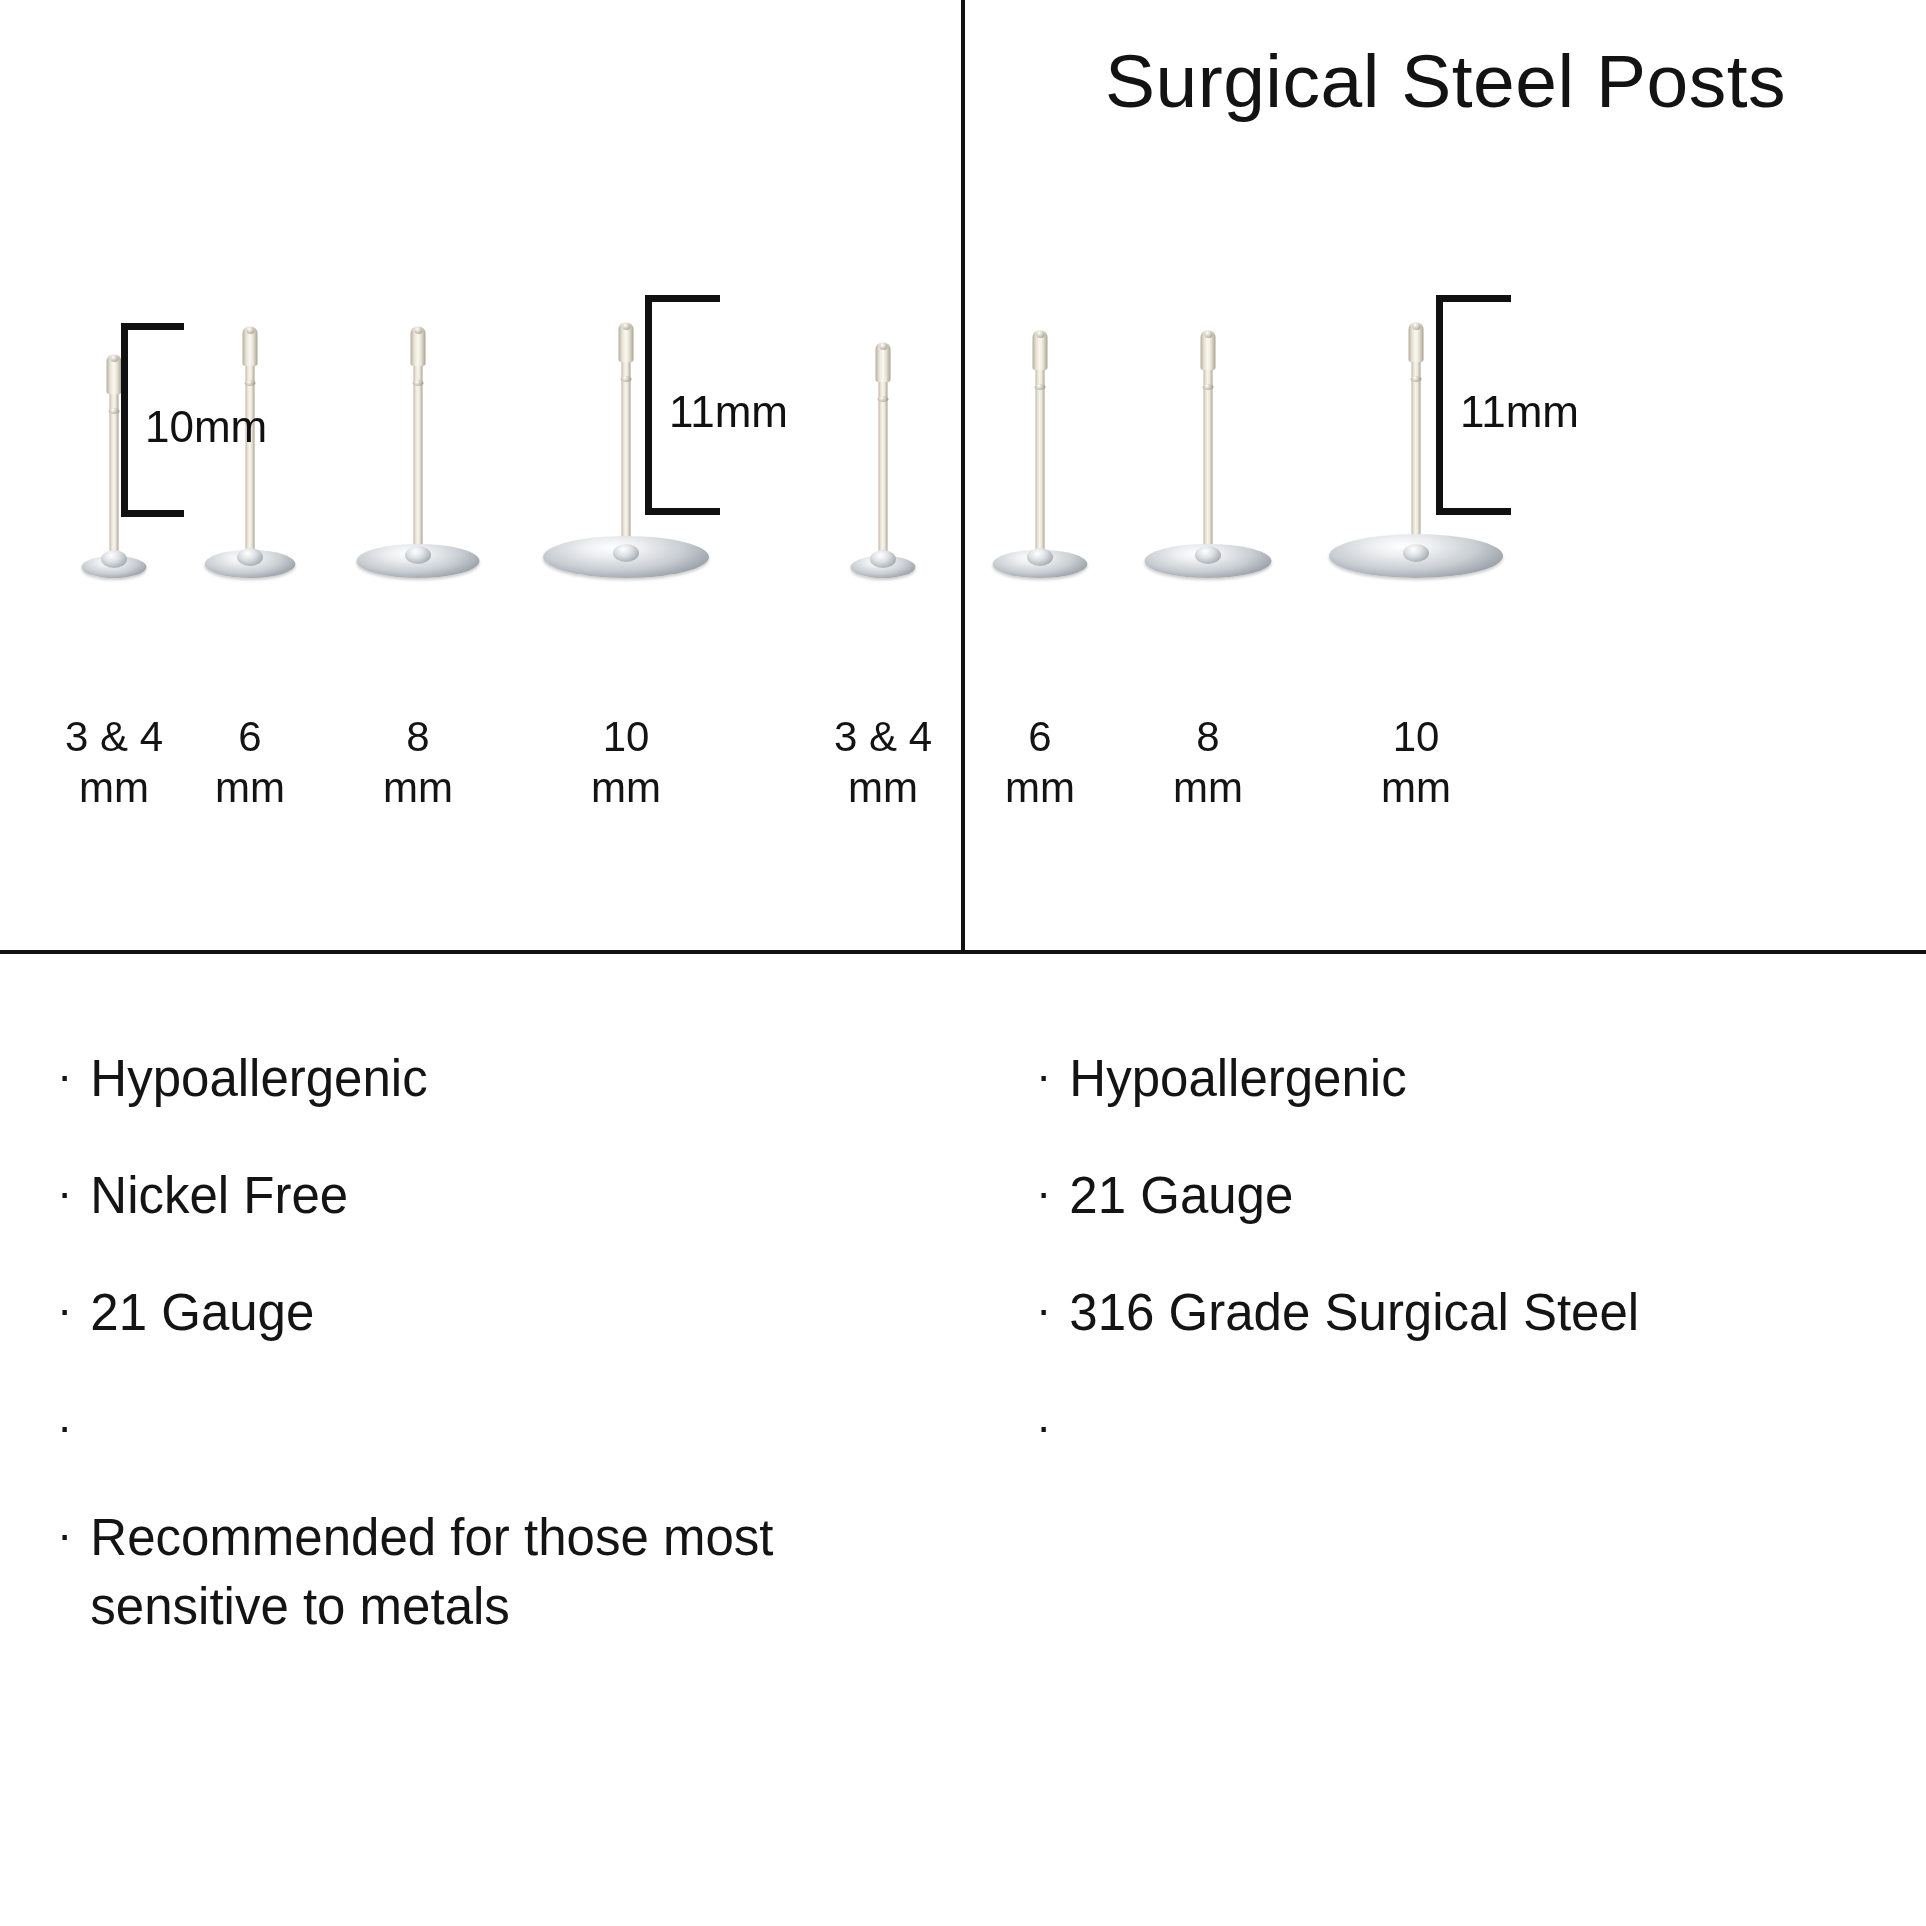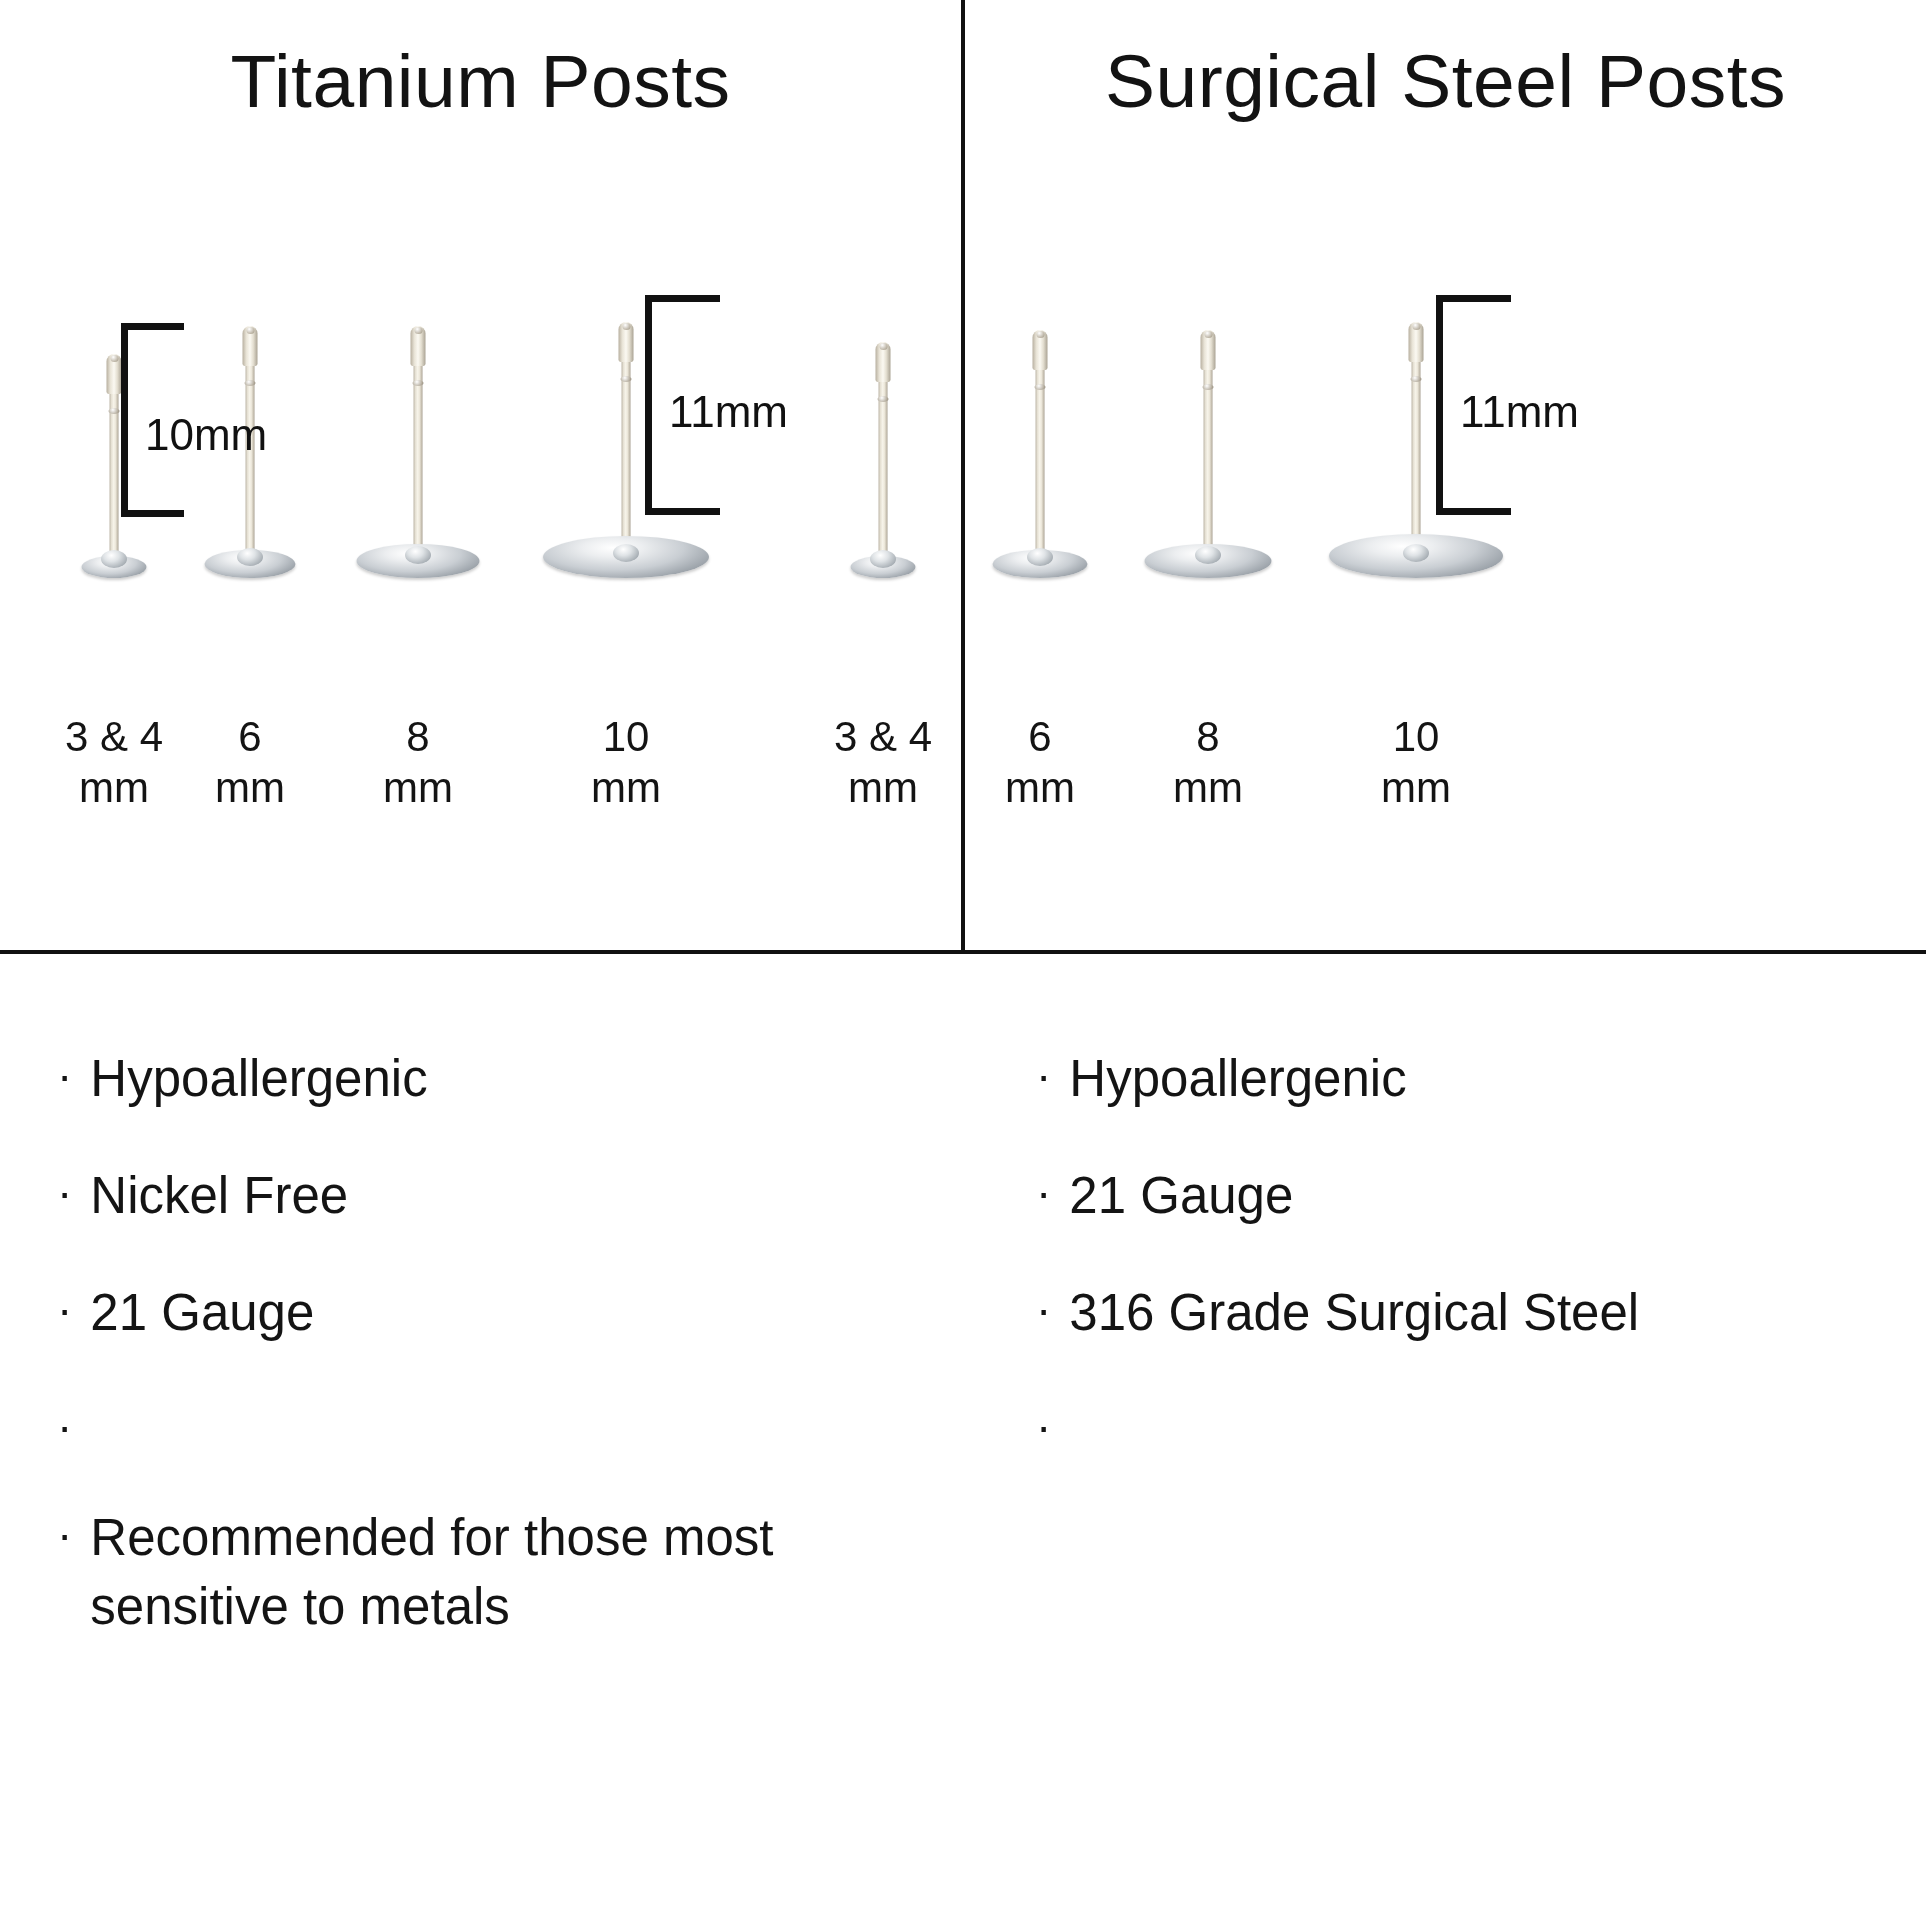--- a/index.html
+++ b/index.html
@@ -209,21 +209,20 @@
 </style>
 </head>
 <body>
 
 <div id="page">
 
   <div class="divider-v"></div>
   <div class="divider-h"></div>
 
   <div class="panel-top left">
-    <div class="panel-title">Titanium Posts</div>
 
     <div class="posts-row">
 
       <div class="post" style="left:114px;">
         <div class="stem" style="height:198px;"></div>
         <div class="tip" style="bottom:190px;"></div>
         <div class="notch" style="bottom:170px;"></div>
         <div class="disc" style="width:65px;height:22px;"></div>
         <div class="hub" style="bottom:16px;"></div>
       </div>
@@ -250,21 +249,21 @@
         <div class="notch" style="bottom:202px;"></div>
         <div class="disc" style="width:166px;height:42px;"></div>
         <div class="hub" style="bottom:22px;"></div>
       </div>
     </div>
 
     <div class="bracket" style="left:121px; top:323px; width:198px; height:198px;">
       <div class="cap" style="left:0; top:0; width:63px;"></div>
       <div class="rule" style="left:0; top:0; height:194px;"></div>
       <div class="cap" style="left:0; top:187px; width:63px;"></div>
-      <div class="bracket-label" style="left:24px; top:79px;margin-top:8px;">10mm</div>
+      <div class="bracket-label" style="left:24px; top:79px;">10mm</div>
     </div>
 
     <div class="bracket" style="left:645px; top:295px; width:198px; height:228px;">
       <div class="cap" style="left:0; top:0; width:75px;"></div>
       <div class="rule" style="left:0; top:0; height:220px;"></div>
       <div class="cap" style="left:0; top:213px; width:75px;"></div>
       <div class="bracket-label" style="left:24px; top:92px;">11mm</div>
     </div>
 
     <div class="size-label" style="left:114px;">

